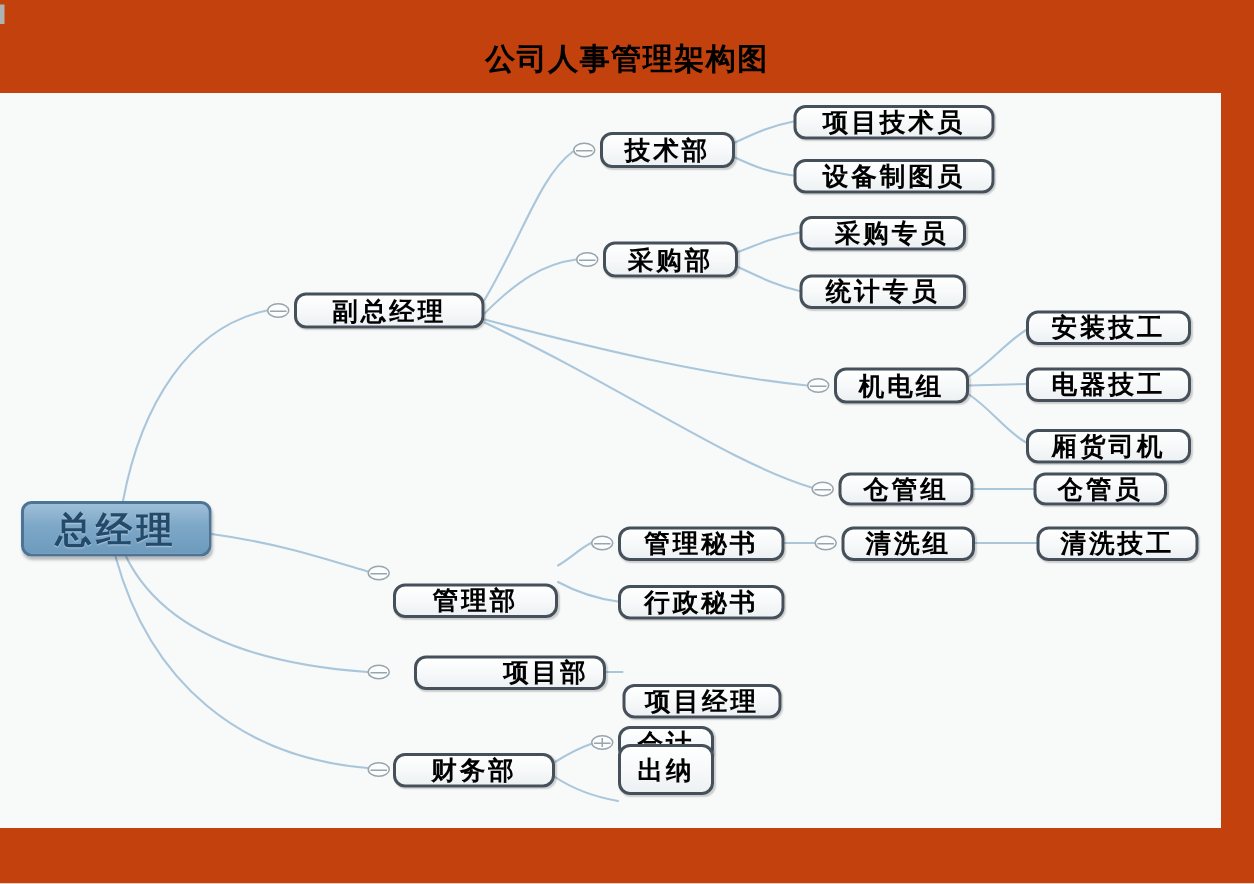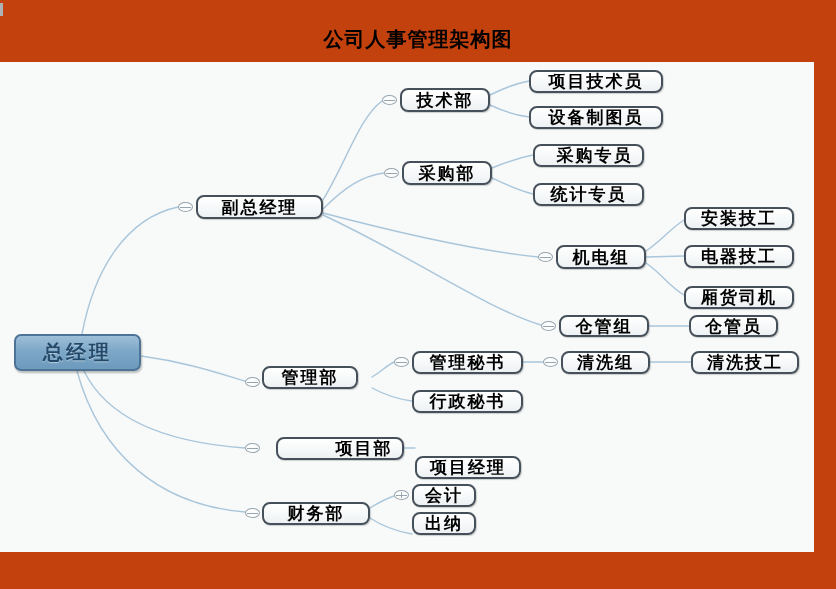--- a/index.html
+++ b/index.html
@@ -29,21 +29,21 @@
     position:absolute; display:flex; align-items:center; justify-content:center;
     background:linear-gradient(180deg,#ffffff 0%,#f6f8f9 55%,#edf1f3 100%);
     border:2px solid #45505a; border-radius:8px;
     font-weight:bold; font-size:17px; color:#000; letter-spacing:2px;
     box-shadow:1px 1px 1px rgba(0,0,0,0.18);
     white-space:nowrap; z-index:3; cursor:default;
   }
   .node.root {
     background:linear-gradient(180deg,#9ebfd8 0%,#7da7c7 45%,#6d9bbd 100%);
     border:2px solid #4d7496; border-radius:7px;
-    font-size:20px; color:#234a6b; letter-spacing:3px;
+    font-size:24px; color:#234a6b; letter-spacing:3px;
     text-shadow:0 1px 1px rgba(255,255,255,0.45);
     box-shadow:1px 2px 2px rgba(0,0,0,0.25);
   }
   .toggle {
     position:absolute; width:15px; height:10px;
     border:1px solid #98a5ae; border-radius:50%;
     background:#fcfdfd; z-index:4;
   }
   .toggle::before {
     content:""; position:absolute; left:1px; right:1px; top:50%;
@@ -104,32 +104,32 @@
   <div class="node" style="left:533px;top:183px;width:111px;height:23px;">统计专员</div>
 
   <div class="node" style="left:556px;top:245px;width:90px;height:24px;">机电组</div>
   <div class="node" style="left:684px;top:207px;width:110px;height:23px;">安装技工</div>
   <div class="node" style="left:684px;top:245px;width:110px;height:23px;">电器技工</div>
   <div class="node" style="left:684px;top:286px;width:110px;height:23px;">厢货司机</div>
 
   <div class="node" style="left:559px;top:315px;width:90px;height:22px;">仓管组</div>
   <div class="node" style="left:689px;top:315px;width:89px;height:22px;text-align:right;">仓管员</div>
 
-  <div class="node" style="left:262px;top:366px;width:96px;height:23px;">管理部</div>
+  <div class="node" style="left:262px;top:389px;width:110px;height:23px;">管理部</div>
   <div class="node" style="left:412px;top:351px;width:111px;height:23px;">管理秘书</div>
   <div class="node" style="left:561px;top:351px;width:89px;height:23px;">清洗组</div>
   <div class="node" style="left:691px;top:351px;width:108px;height:23px;">清洗技工</div>
   <div class="node" style="left:412px;top:390px;width:111px;height:23px;">行政秘书</div>
 
   <div class="node" style="left:276px;top:437px;width:128px;height:23px;padding-left:48px;">项目部</div>
   <div class="node" style="left:415px;top:456px;width:106px;height:23px;">项目经理</div>
 
   <div class="node" style="left:262px;top:502px;width:108px;height:23px;">财务部</div>
   <div class="node" style="left:412px;top:484px;width:64px;height:23px;">会计</div>
-  <div class="node" style="left:412px;top:512px;width:64px;height:23px;">出纳</div>
+  <div class="node" style="left:412px;top:496px;width:64px;height:34px;">出纳</div>
 
   <span class="toggle" style="left:178px;top:202px;"></span>
   <span class="toggle" style="left:382px;top:95px;"></span>
   <span class="toggle" style="left:384px;top:168px;"></span>
   <span class="toggle" style="left:538px;top:252px;"></span>
   <span class="toggle" style="left:541px;top:321px;"></span>
   <span class="toggle" style="left:245px;top:377px;"></span>
   <span class="toggle" style="left:394px;top:357px;"></span>
   <span class="toggle" style="left:543px;top:357px;"></span>
   <span class="toggle" style="left:245px;top:443px;"></span>

